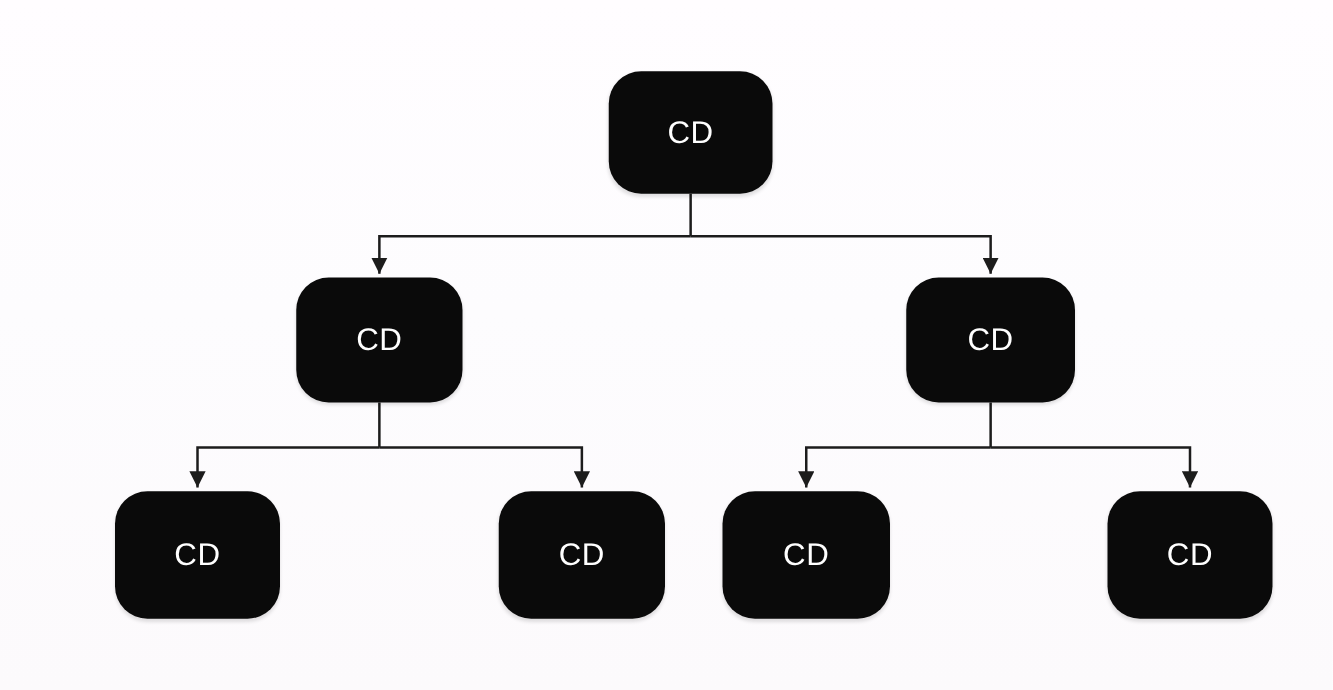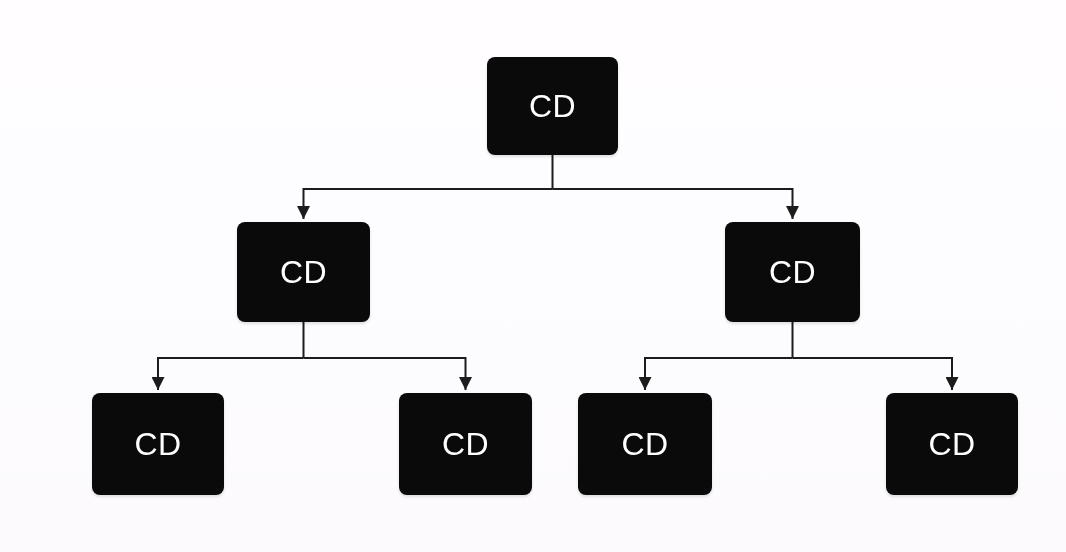--- a/index.html
+++ b/index.html
@@ -34,22 +34,22 @@
     fill:var(--edge);
     stroke:none;
   }
   .node{
     position:absolute;
     display:flex;
     align-items:center;
     justify-content:center;
     background:var(--node-fill);
     color:var(--node-text);
-    border-radius:8px;
-    font-size:32px;
+    border-radius:26px;
+    font-size:25px;
     letter-spacing:0.5px;
     box-shadow:0 2px 3px rgba(0,0,0,0.12);
     user-select:none;
   }
 </style>
 </head>
 <body>
 
 <div class="canvas">
 

